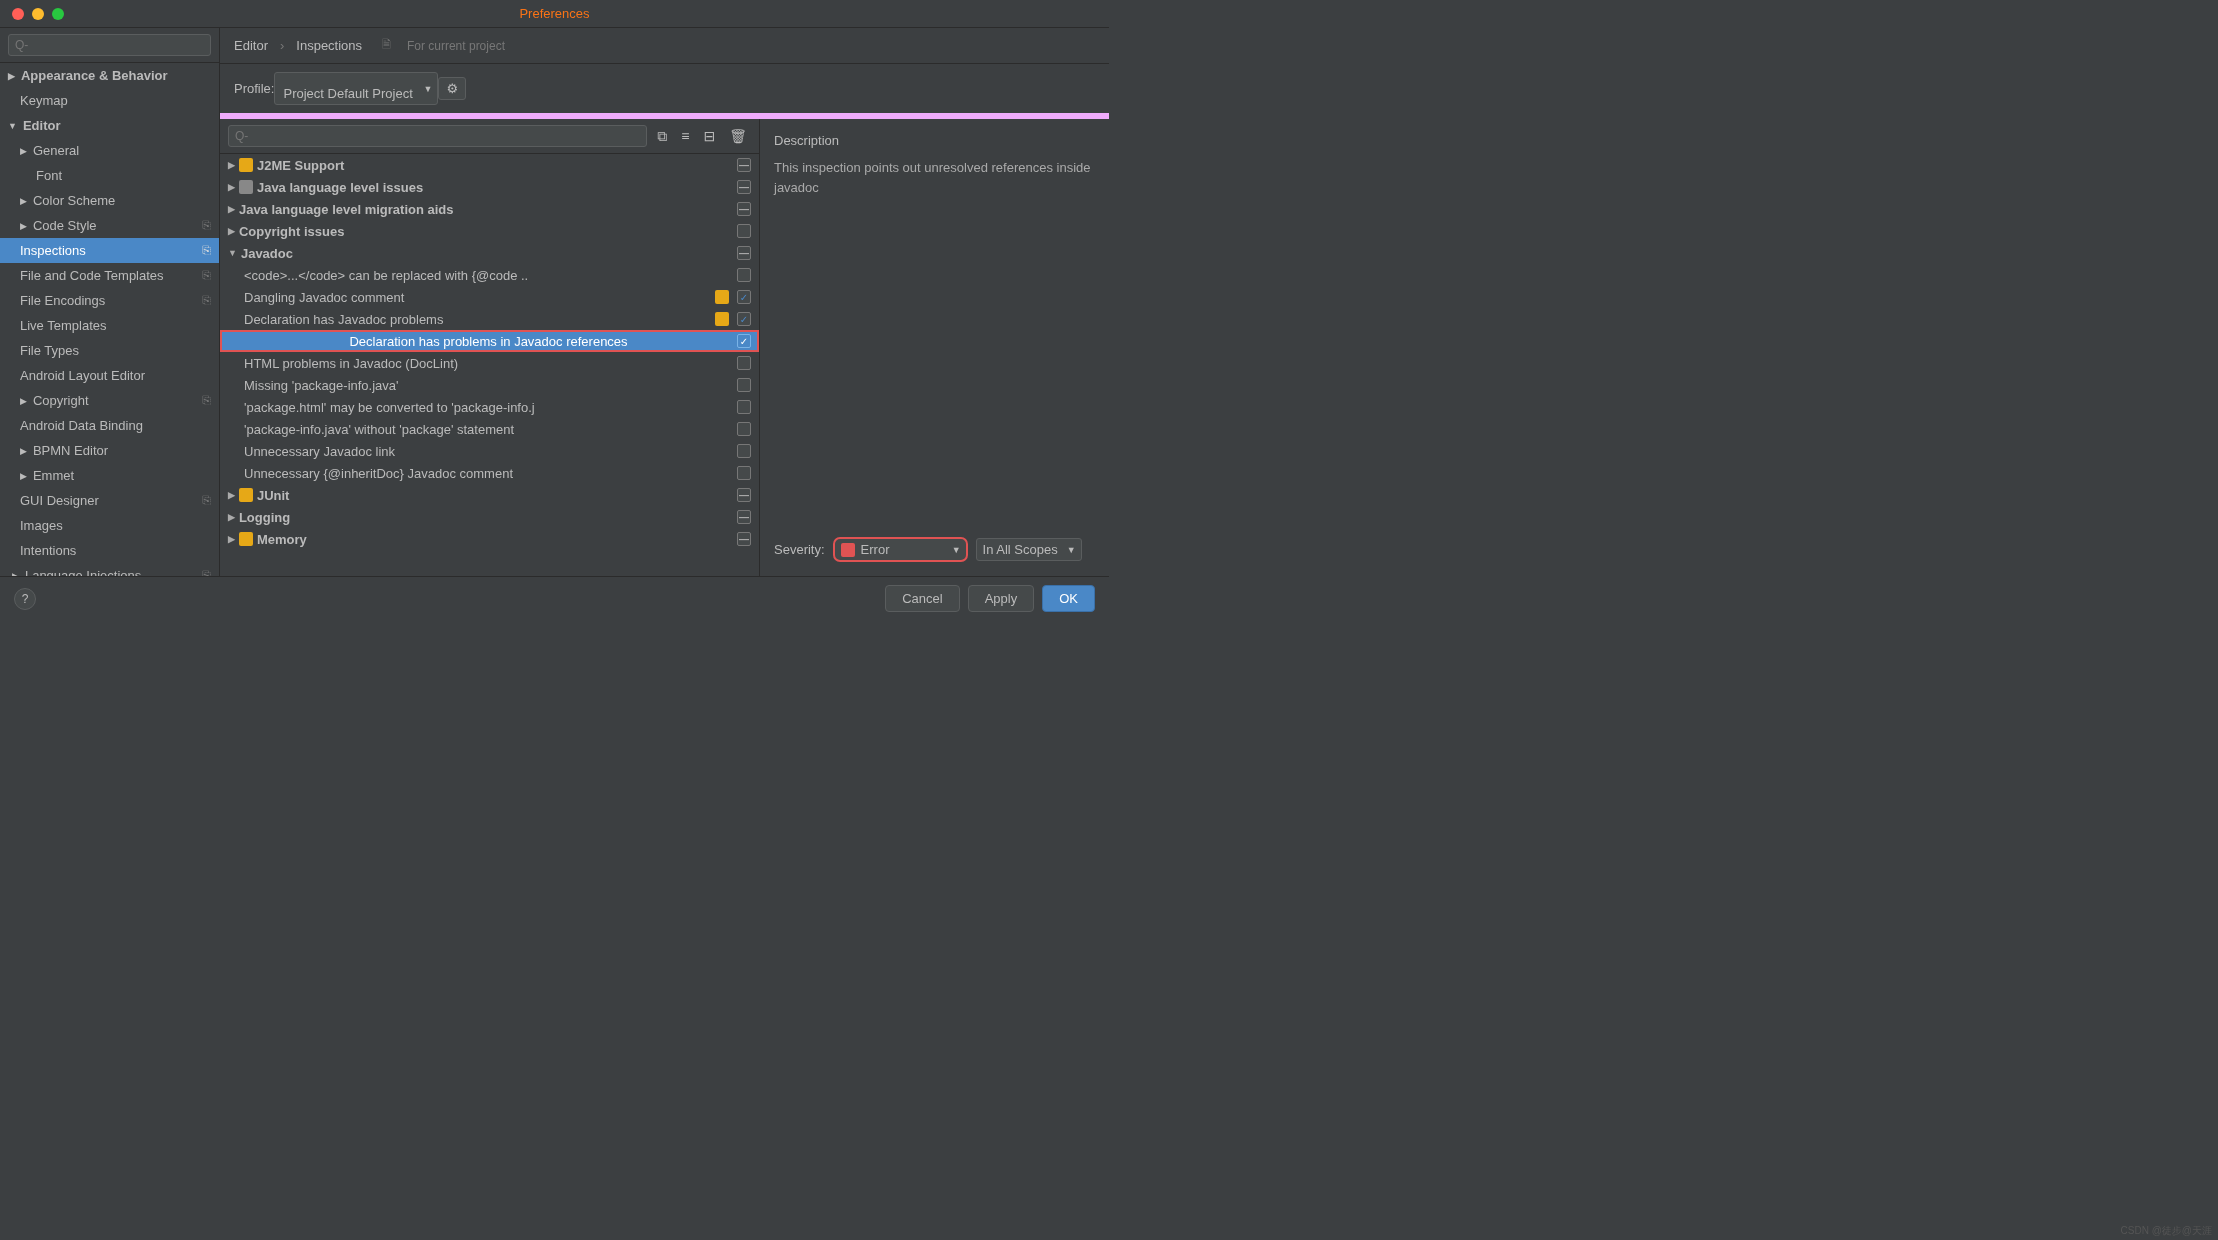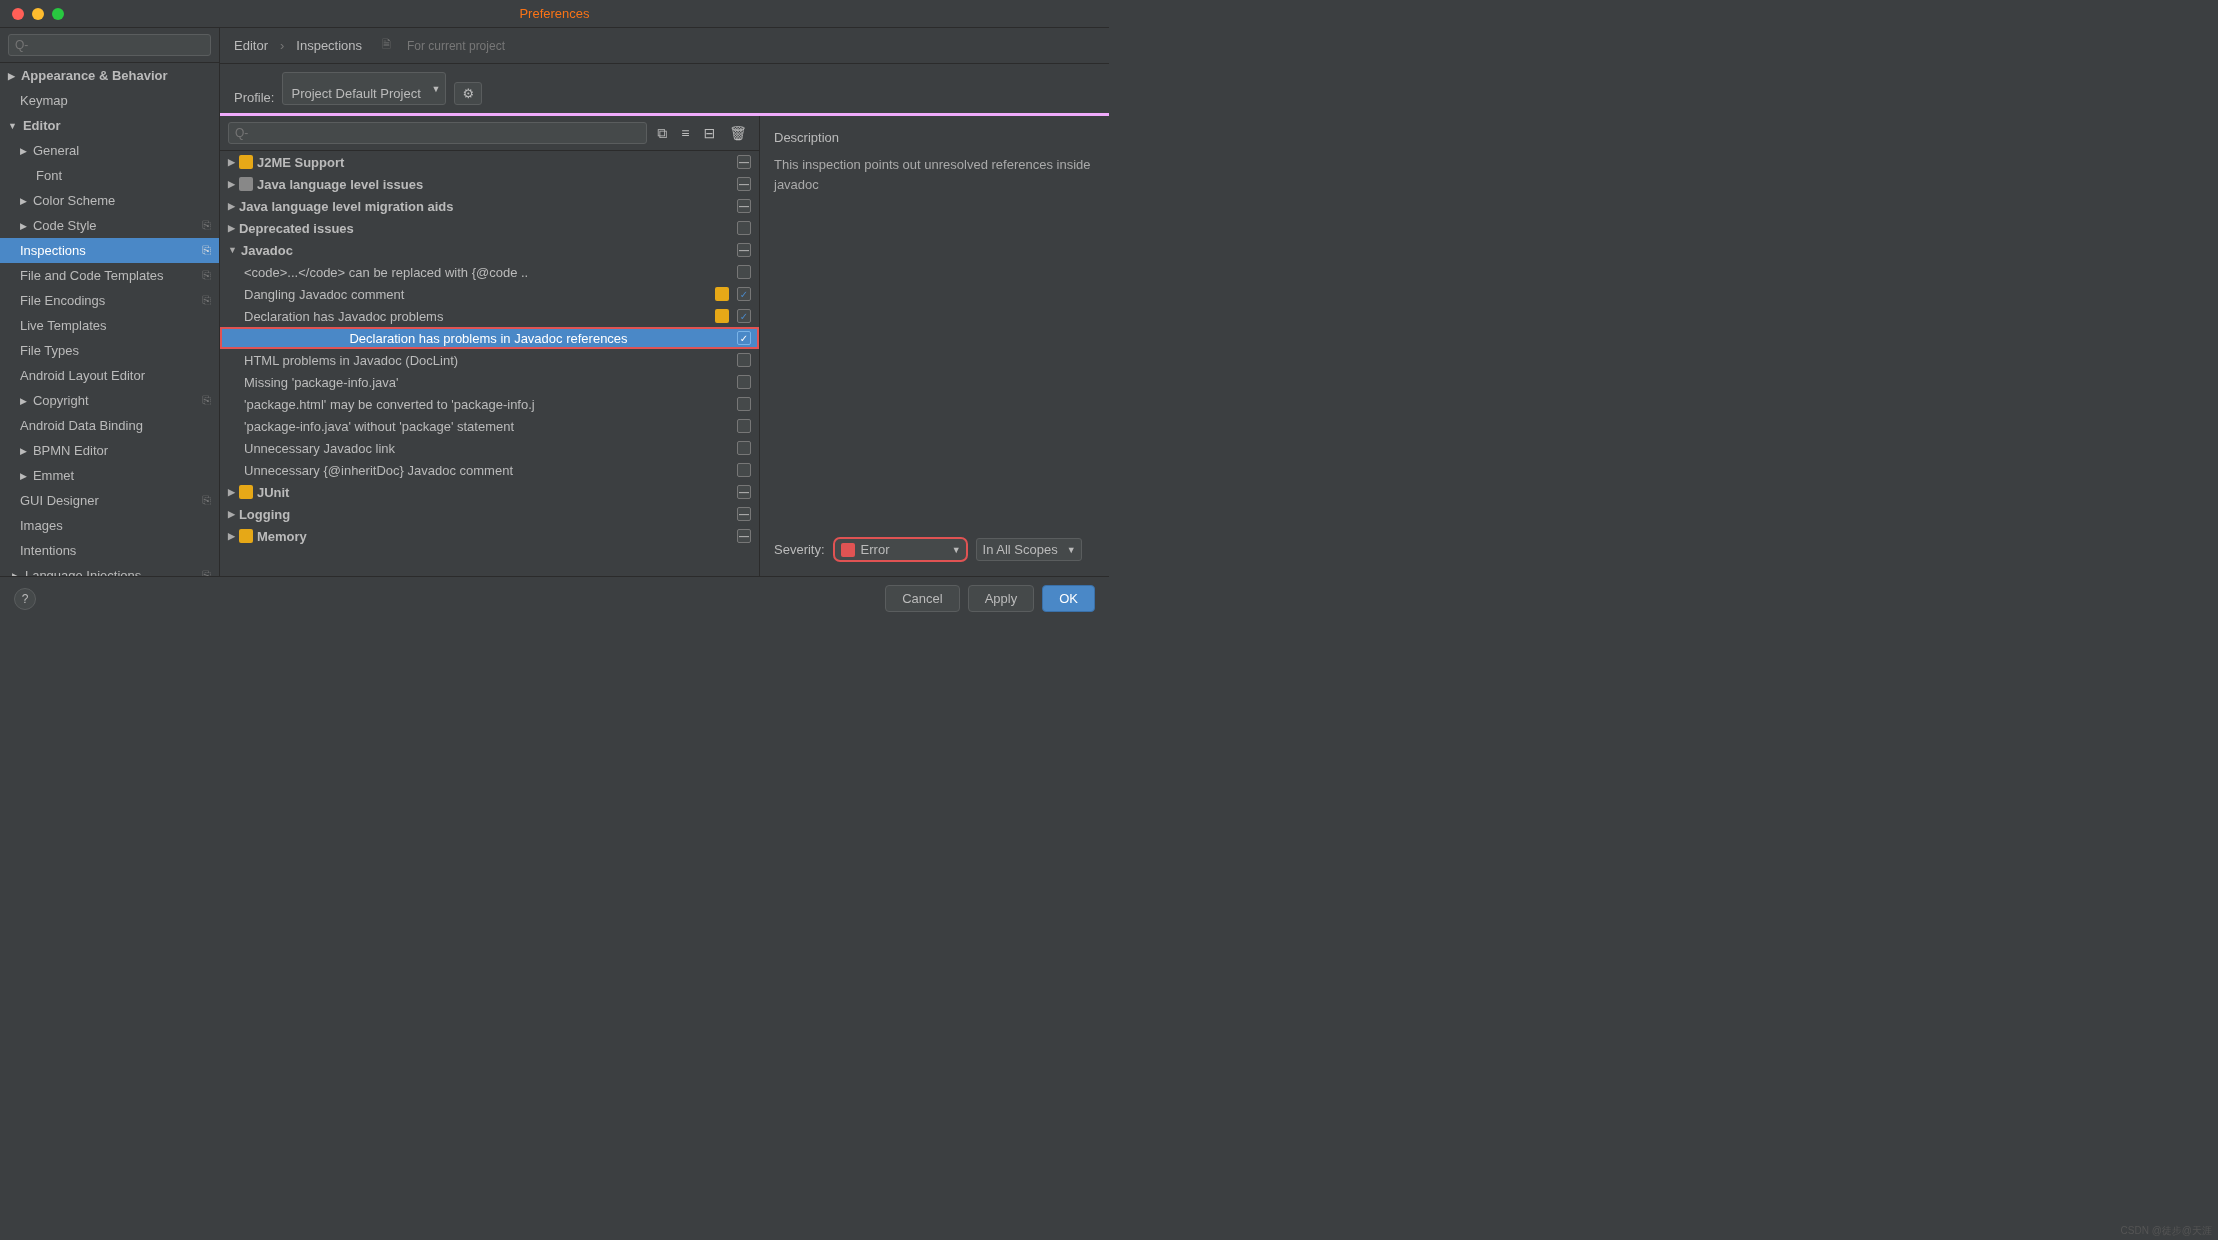--- a/index.html
+++ b/index.html
@@ -99,23 +99,22 @@
     }
     .breadcrumb { color: #bbbbbb; font-size: 13px; }
     .breadcrumb-arrow { color: #777; margin: 0 4px; }
     .breadcrumb-active { color: #bbbbbb; font-weight: 500; }
     .for-project { color: #777; font-size: 12px; margin-left: 8px; }
     .for-project-icon { color: #777; font-size: 11px; }
 
     .profile-row {
       padding: 8px 14px;
       display: flex;
-      align-items: flex-end;
-      gap: 8px;
-      border-bottom: 3px solid #f0abfc;
+      align-items: center;
+      border-bottom: 6px solid #f0abfc;
     }
     .profile-label { color: #bbbbbb; font-size: 13px; }
     .profile-select {
       background: #45494a;
       border: 1px solid #5a5d5e;
       color: #bbbbbb;
       padding: 13px 24px 3px 8px;
       border-radius: 3px;
       font-size: 13px;
       appearance: none;
@@ -524,21 +523,21 @@
           </div>
 
           <div class="insp-row insp-indent0 group">
             <span class="insp-chevron">▶</span>
             <span class="insp-label">Java language level migration aids</span>
             <span class="insp-checkbox minus">—</span>
           </div>
 
           <div class="insp-row insp-indent0 group">
             <span class="insp-chevron">▶</span>
-            <span class="insp-label">Deprecated issues</span>
+            <span class="insp-label">Copyright issues</span>
             <span class="insp-checkbox"></span>
           </div>
 
           <div class="insp-row insp-indent0 group">
             <span class="insp-chevron">▼</span>
             <span class="insp-label">Javadoc</span>
             <span class="insp-checkbox minus">—</span>
           </div>
 
           <div class="insp-row insp-indent1">

